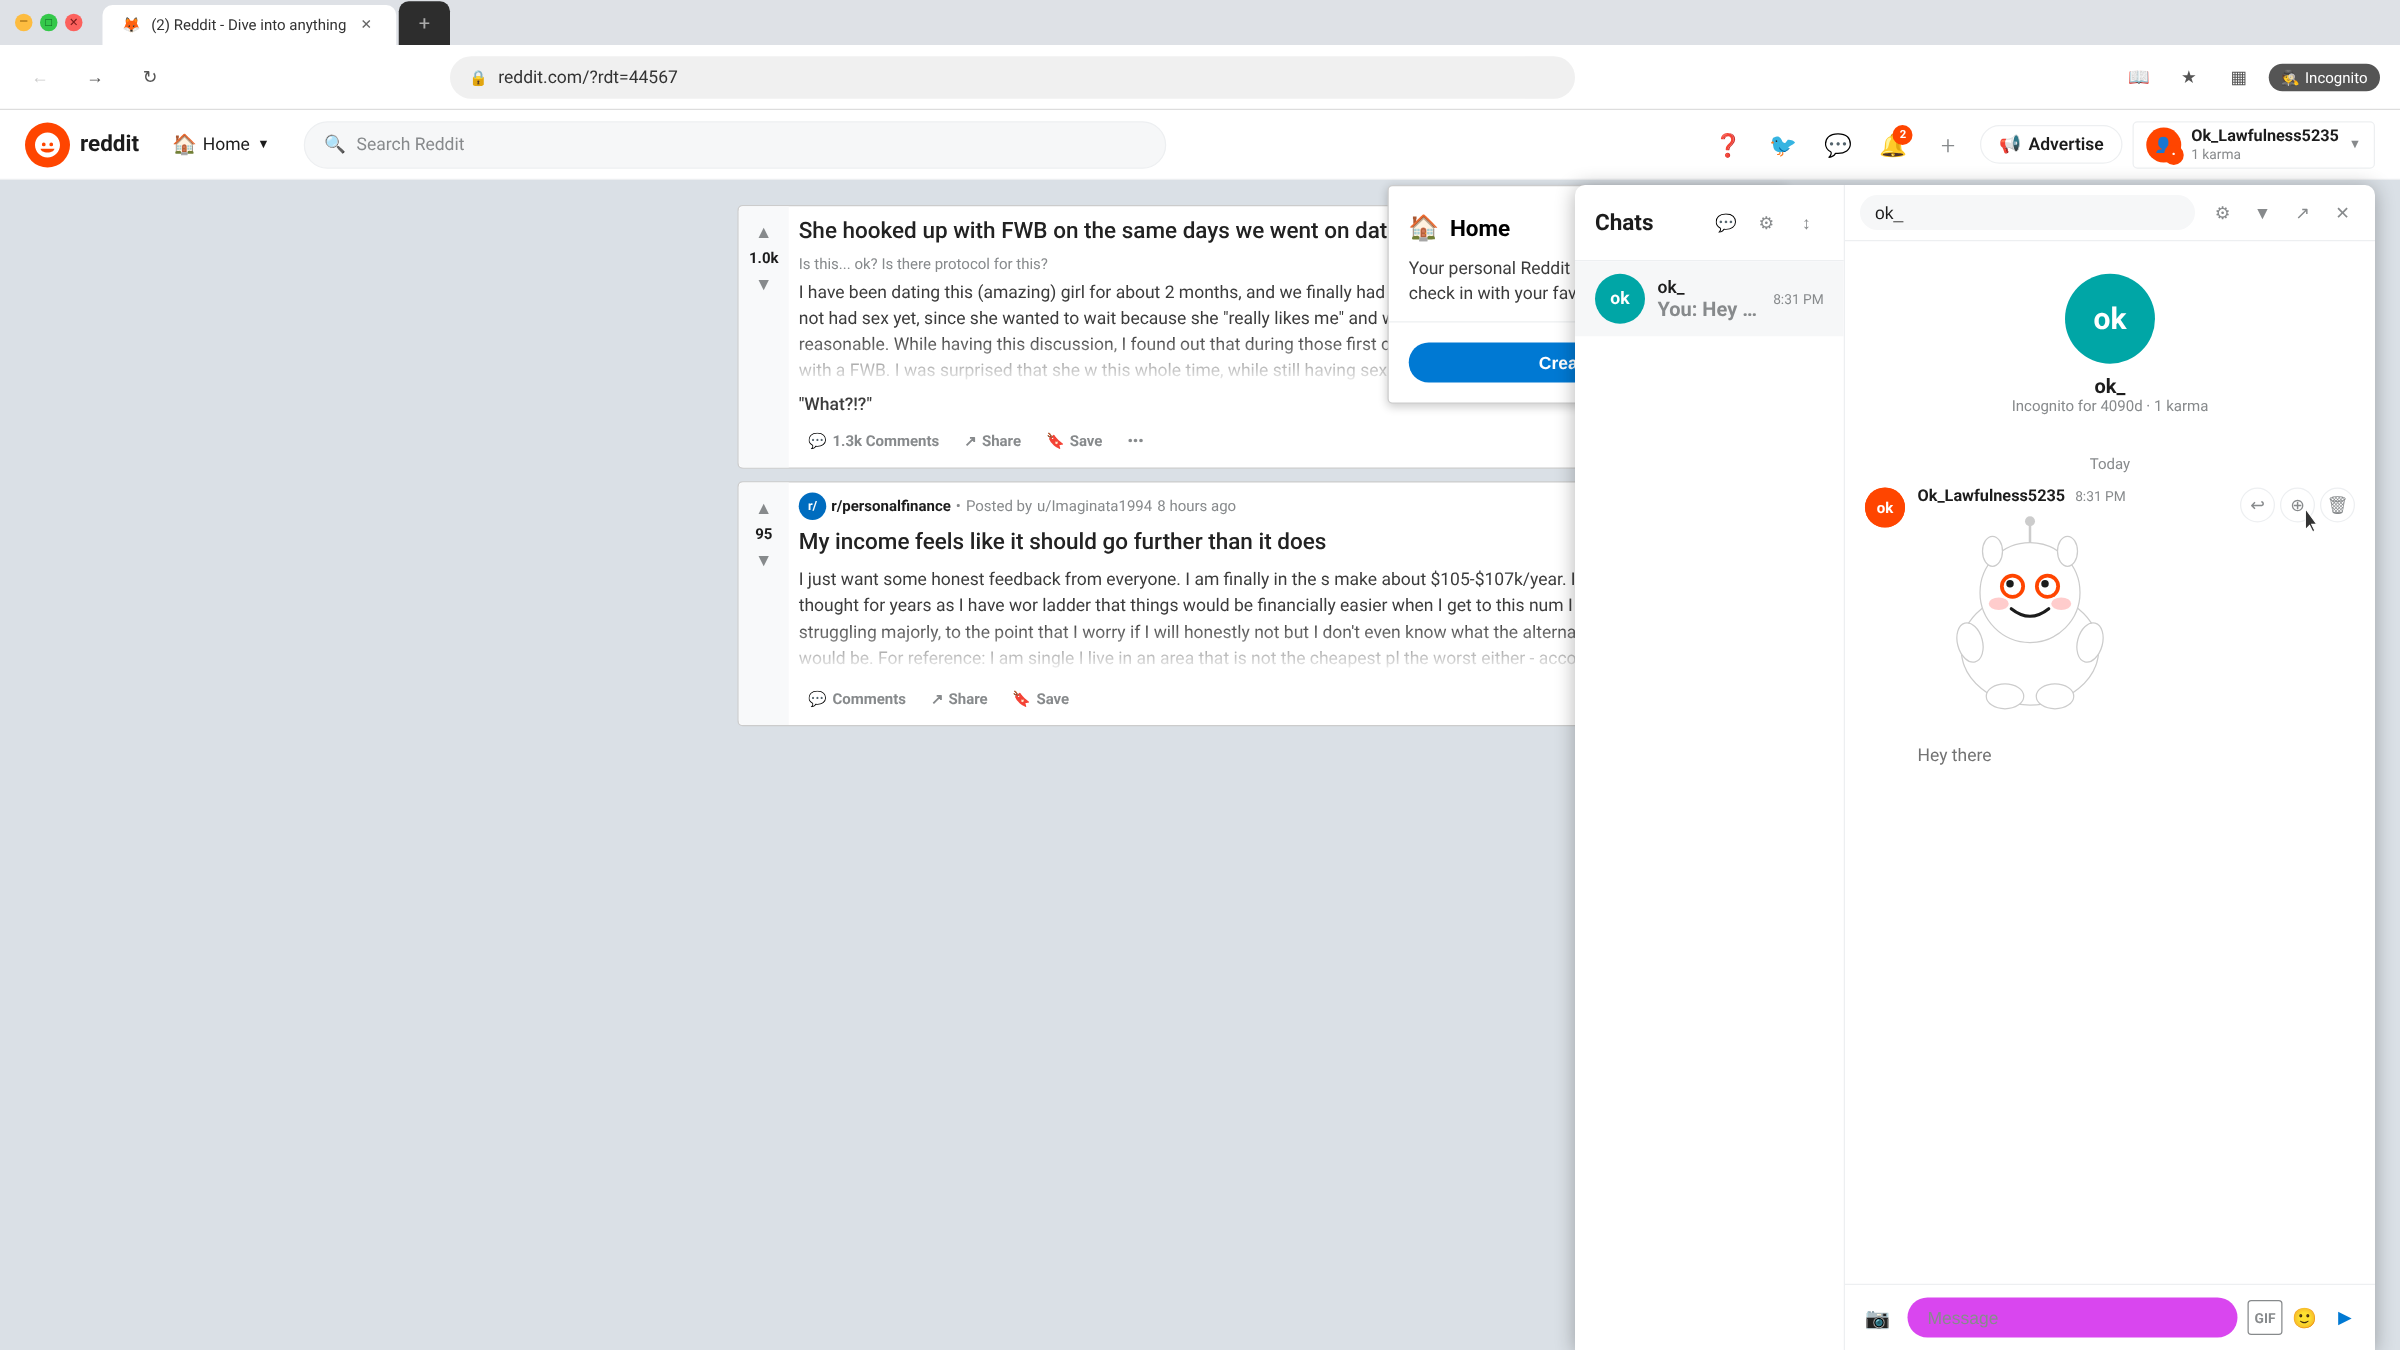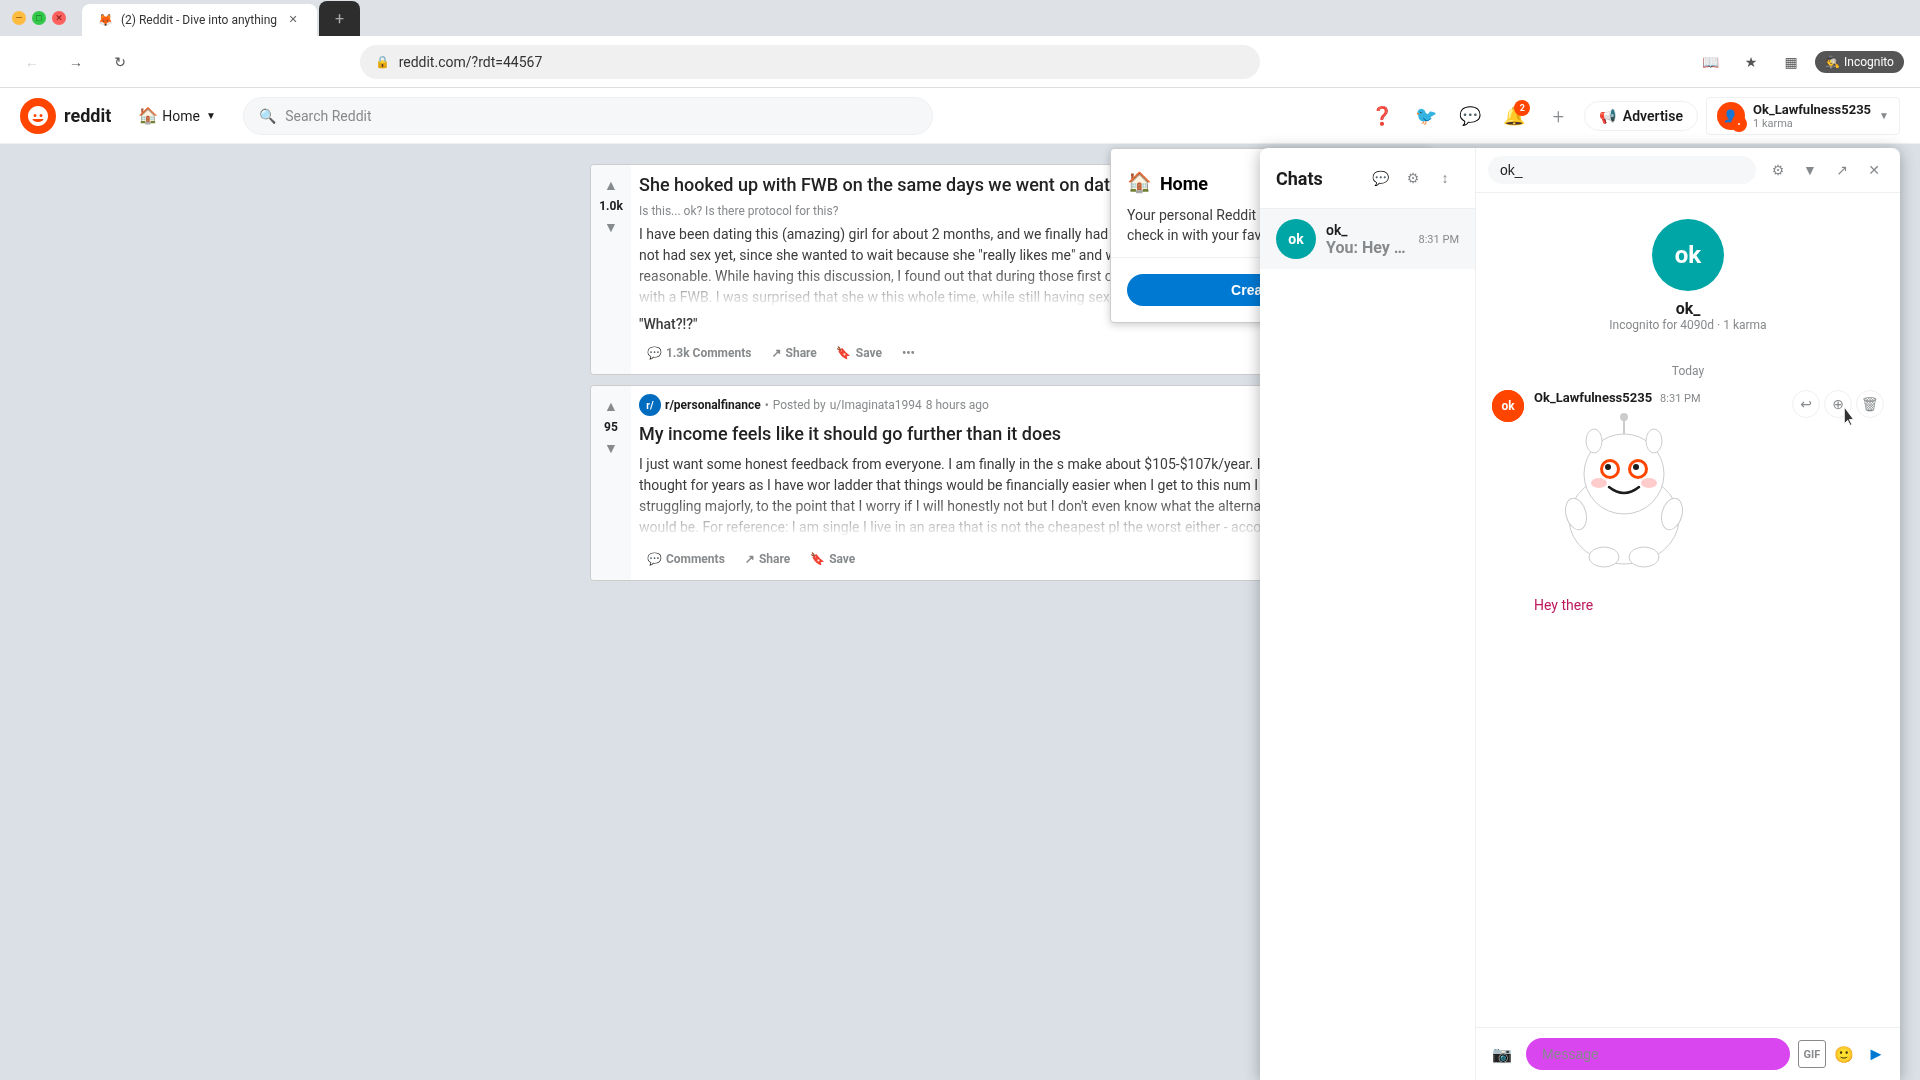--- a/index.html
+++ b/index.html
@@ -95,21 +95,21 @@
     .chat-profile-avatar { width: 72px; height: 72px; border-radius: 50%; background: #00a6a6; display: flex; align-items: center; justify-content: center; color: #fff; font-size: 24px; font-weight: 700; margin-bottom: 8px; }
     .chat-profile-name { font-size: 16px; font-weight: 700; color: #1c1c1c; }
     .chat-profile-meta { font-size: 12px; color: #878a8c; }
     .chat-date-divider { color: #878a8c; font-size: 12px; text-align: center; margin: 12px 0; width: 100%; }
     .chat-message-wrapper { width: 100%; display: flex; gap: 10px; margin-bottom: 8px; position: relative; }
     .chat-msg-avatar { width: 32px; height: 32px; border-radius: 50%; background: #ff4500; flex-shrink: 0; display: flex; align-items: center; justify-content: center; color: #fff; font-size: 11px; }
     .chat-message-content { flex: 1; }
     .chat-msg-header { display: flex; align-items: baseline; gap: 8px; margin-bottom: 4px; }
     .chat-msg-name { font-size: 13px; font-weight: 700; color: #1c1c1c; }
     .chat-msg-time { font-size: 11px; color: #878a8c; }
-    .chat-msg-text { font-size: 14px; color: #be185d; margin-top: 8px; }
+    .chat-msg-text { font-size: 14px; color: #737373; margin-top: 8px; }
     .chat-msg-actions { position: absolute; top: 0; right: 0; display: flex; gap: 4px; }
     .chat-msg-action { width: 28px; height: 28px; background: #fff; border: 1px solid #edeff1; border-radius: 50%; display: flex; align-items: center; justify-content: center; cursor: pointer; font-size: 14px; color: #878a8c; }
 
     
     .snoo-container { width: 180px; height: 180px; }
 
     
     .chat-input-area { padding: 10px; border-top: 1px solid #edeff1; display: flex; align-items: center; gap: 8px; }
     .chat-input-icon { width: 32px; height: 32px; display: flex; align-items: center; justify-content: center; cursor: pointer; color: #878a8c; font-size: 16px; }
     .chat-input { flex: 1; background: #d946ef; border-radius: 20px; border: none; padding: 8px 16px; font-size: 14px; color: #1c1c1c; outline: none; }

